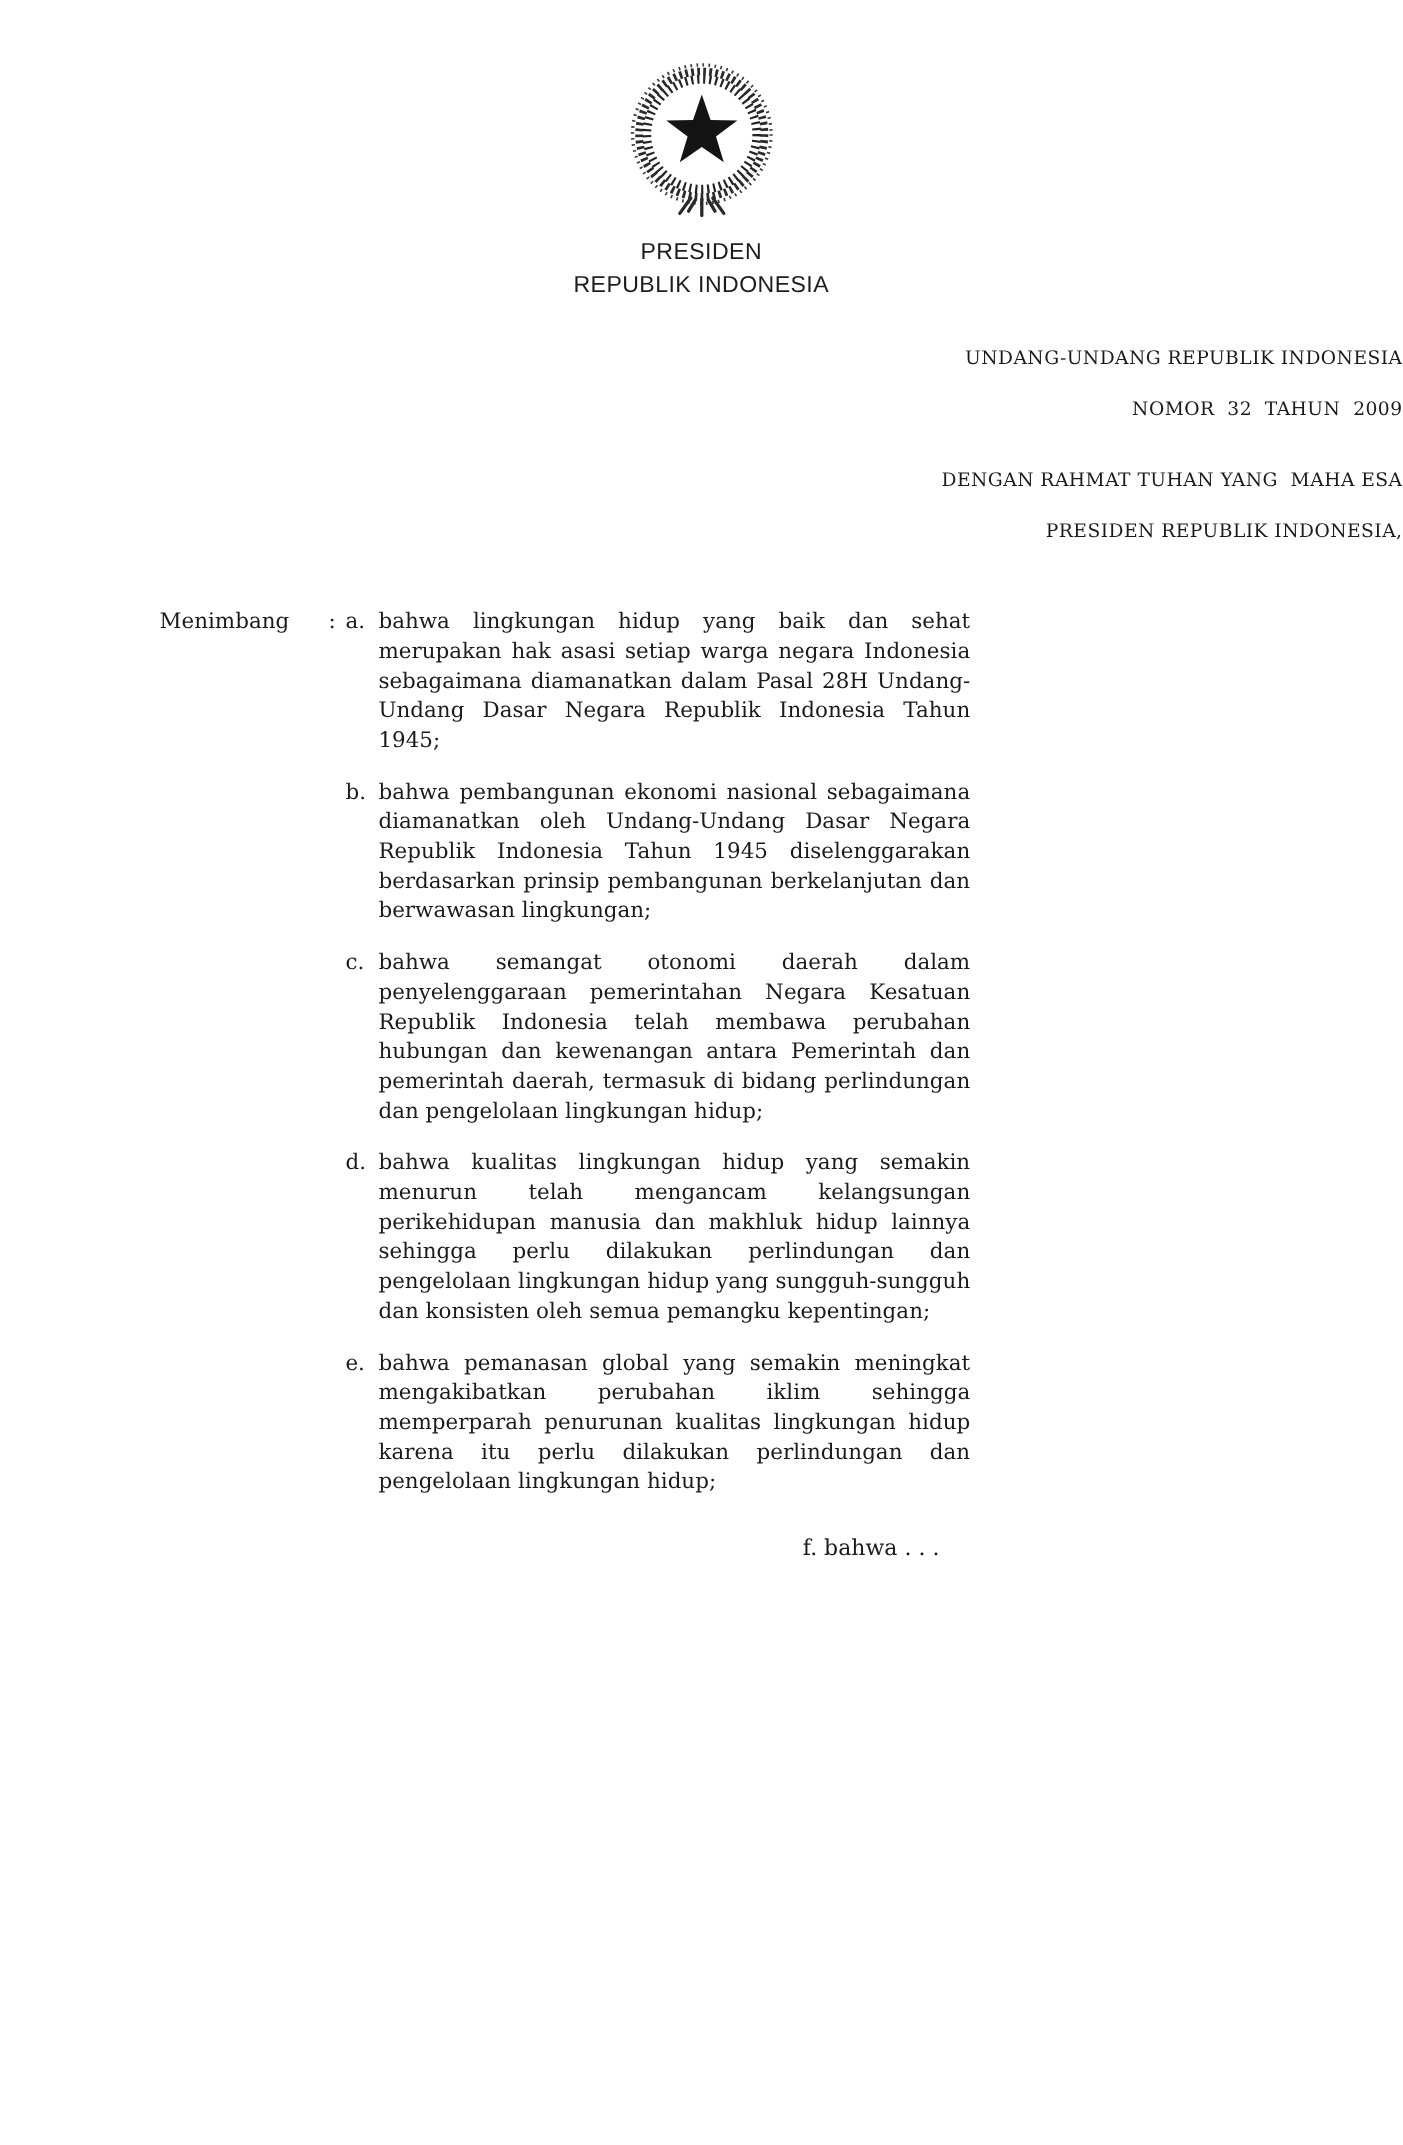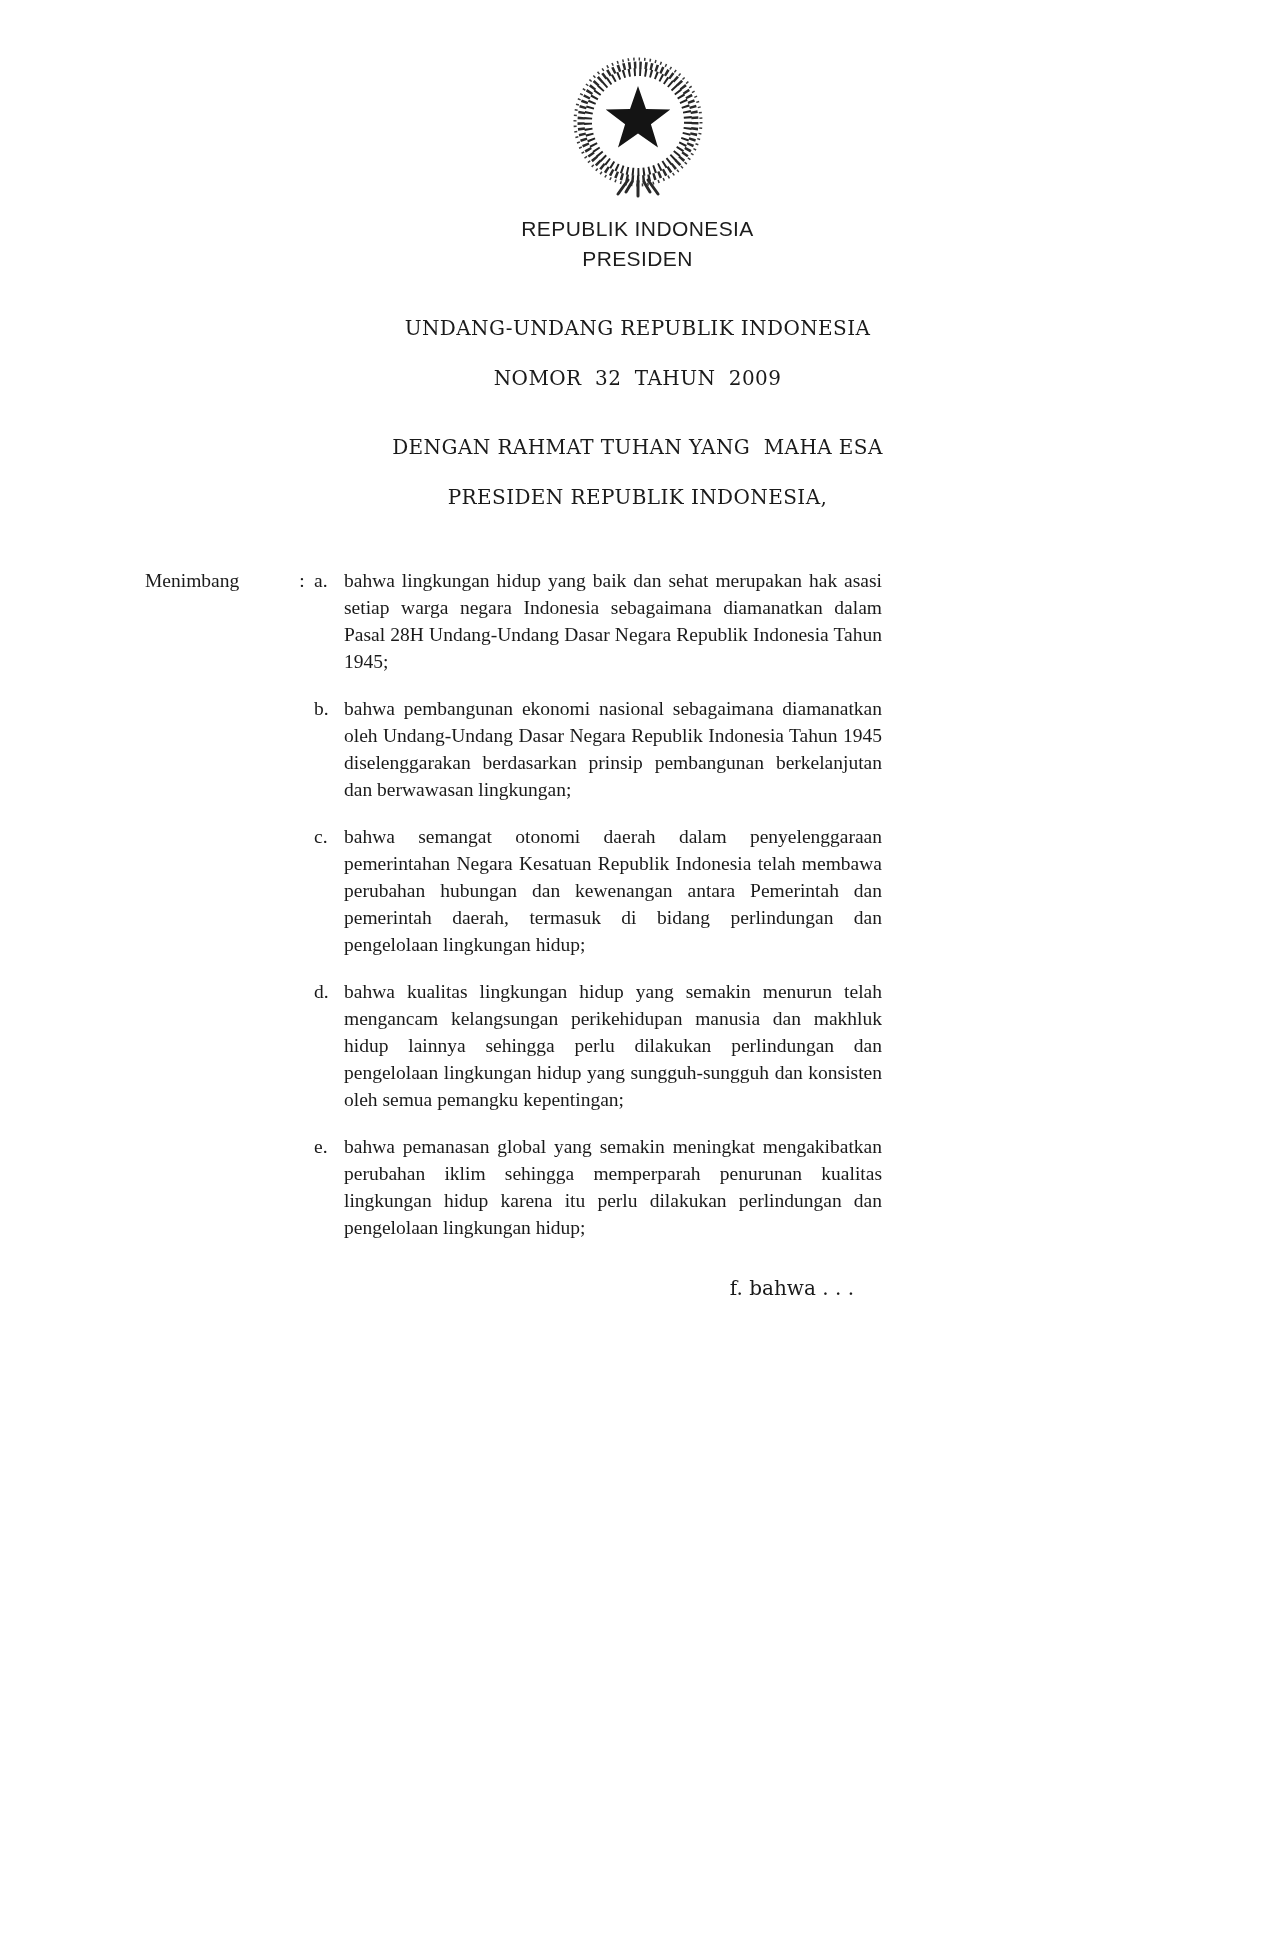--- a/index.html
+++ b/index.html
@@ -26,43 +26,42 @@
     margin-top: 10px;
     text-align: center;
     font-family: "Liberation Sans", sans-serif;
     font-size: 21px;
     line-height: 30px;
     letter-spacing: 0.4px;
     color: #1c1c1c;
   }
   .title-block {
     margin-top: 42px;
-    text-align: center;
-    font-size: 20px;
+    text-align: right;
+    font-size: 17px;
     letter-spacing: 0.4px;
   }
   .tline {
     margin: 0 0 26px 0;
     white-space: pre-wrap;
   }
   .tline.gap-before {
     margin-top: 45px;
   }
   .doc-body {
     margin-top: 58px;
     margin-left: 145px;
     width: 737px;
     font-size: 19.5px;
     line-height: 27px;
   }
   .consider {
     display: grid;
     grid-template-columns: 145px 24px 1fr;
     align-items: start;
-    font-family: Liberation Serif, serif;
   }
   .consider-label { text-align: left; }
   .consider-colon { text-align: center; }
   .items { }
   .item {
     display: flex;
     margin-bottom: 20px;
   }
   .item:last-child { margin-bottom: 0; }
   .item-letter {
@@ -93,22 +92,22 @@
       <circle cx="76" cy="70" r="50" fill="none" stroke="#242424" stroke-width="8" stroke-dasharray="2 3.5"></circle>
       <circle cx="76" cy="70" r="63" fill="none" stroke="#3a3a3a" stroke-width="3" stroke-dasharray="1.5 4"></circle>
 
       <polygon fill="#141414" points="76,34 84.0,57.0 108.3,57.5 88.9,72.2 96.0,95.5 76,81.6 56.0,95.5 63.1,72.2 43.7,57.5 68.0,57.0"></polygon>
 
       <path d="M66 128 L56 142 M76 129 L76 144 M86 128 L96 142 M70 130 L64 140 M82 130 L88 140" stroke="#2a2a2a" stroke-width="3" fill="none" stroke-linecap="round"></path>
     </svg>
   </div>
 
   <div class="org-header">
+    <div>PRESIDEN</div>
     <div>REPUBLIK INDONESIA</div>
-    <div>PRESIDEN</div>
   </div>
 
   <div class="title-block">
     <div class="tline">UNDANG-UNDANG REPUBLIK INDONESIA</div>
     <div class="tline">NOMOR  32  TAHUN  2009</div>
     <div class="tline gap-before">DENGAN RAHMAT TUHAN YANG  MAHA ESA</div>
     <div class="tline">PRESIDEN REPUBLIK INDONESIA,</div>
   </div>
 
   <div class="doc-body">

